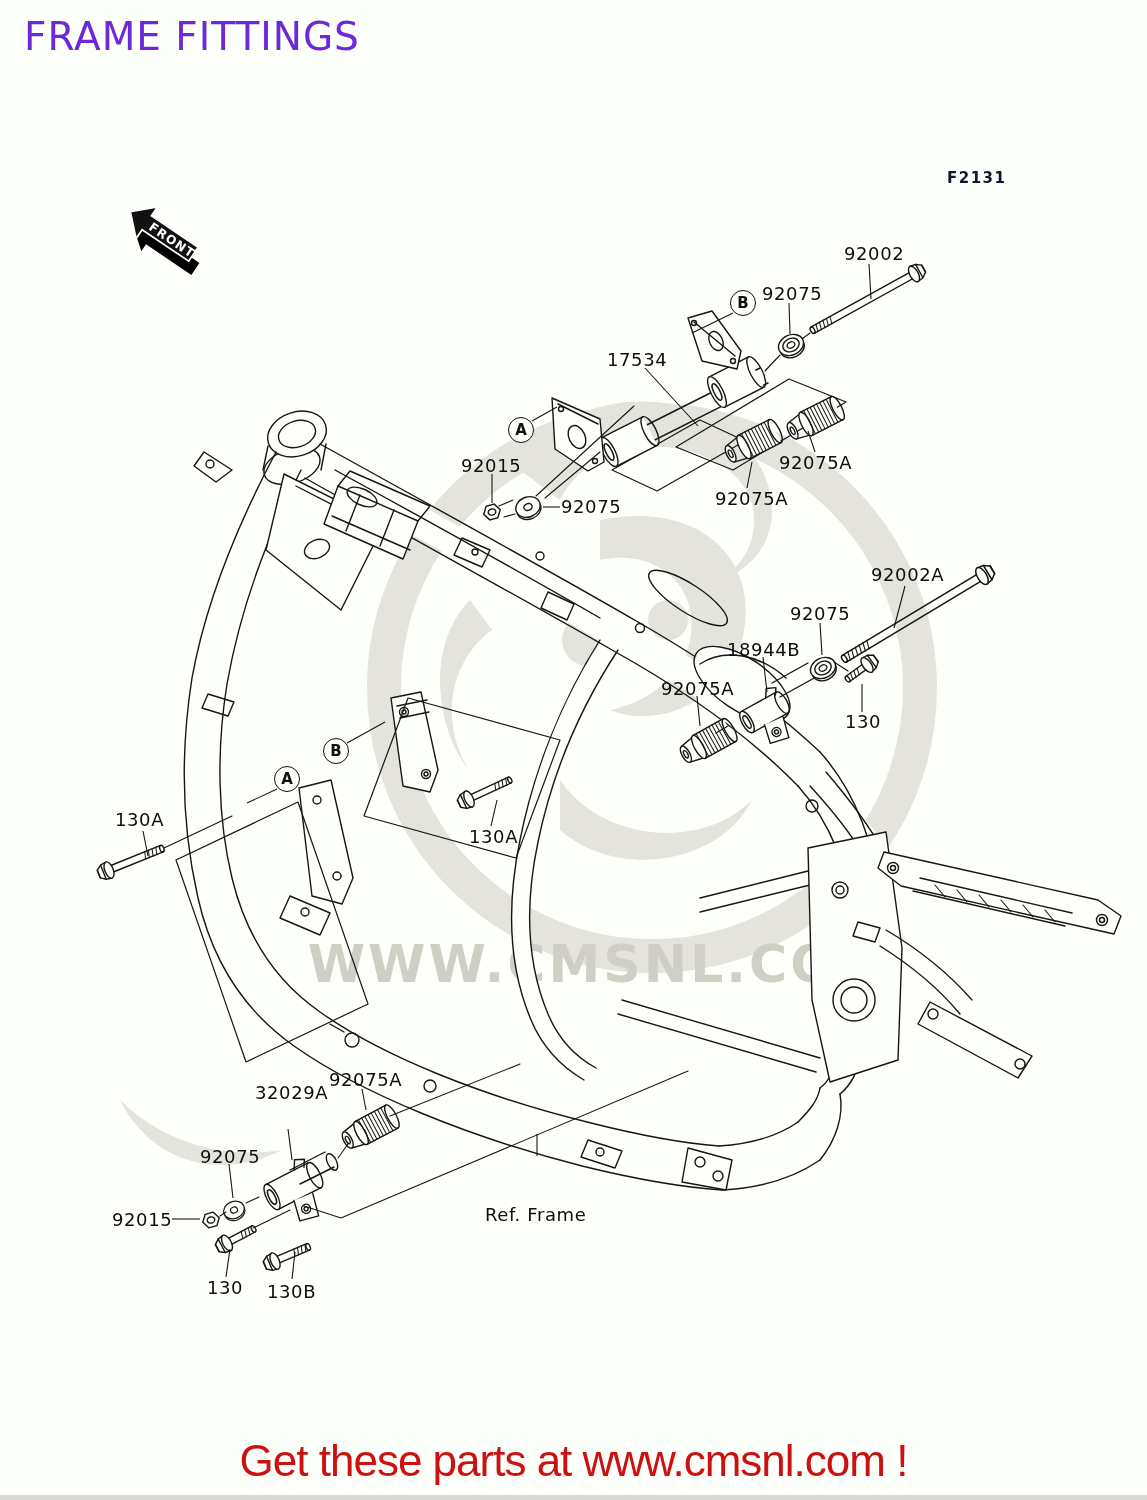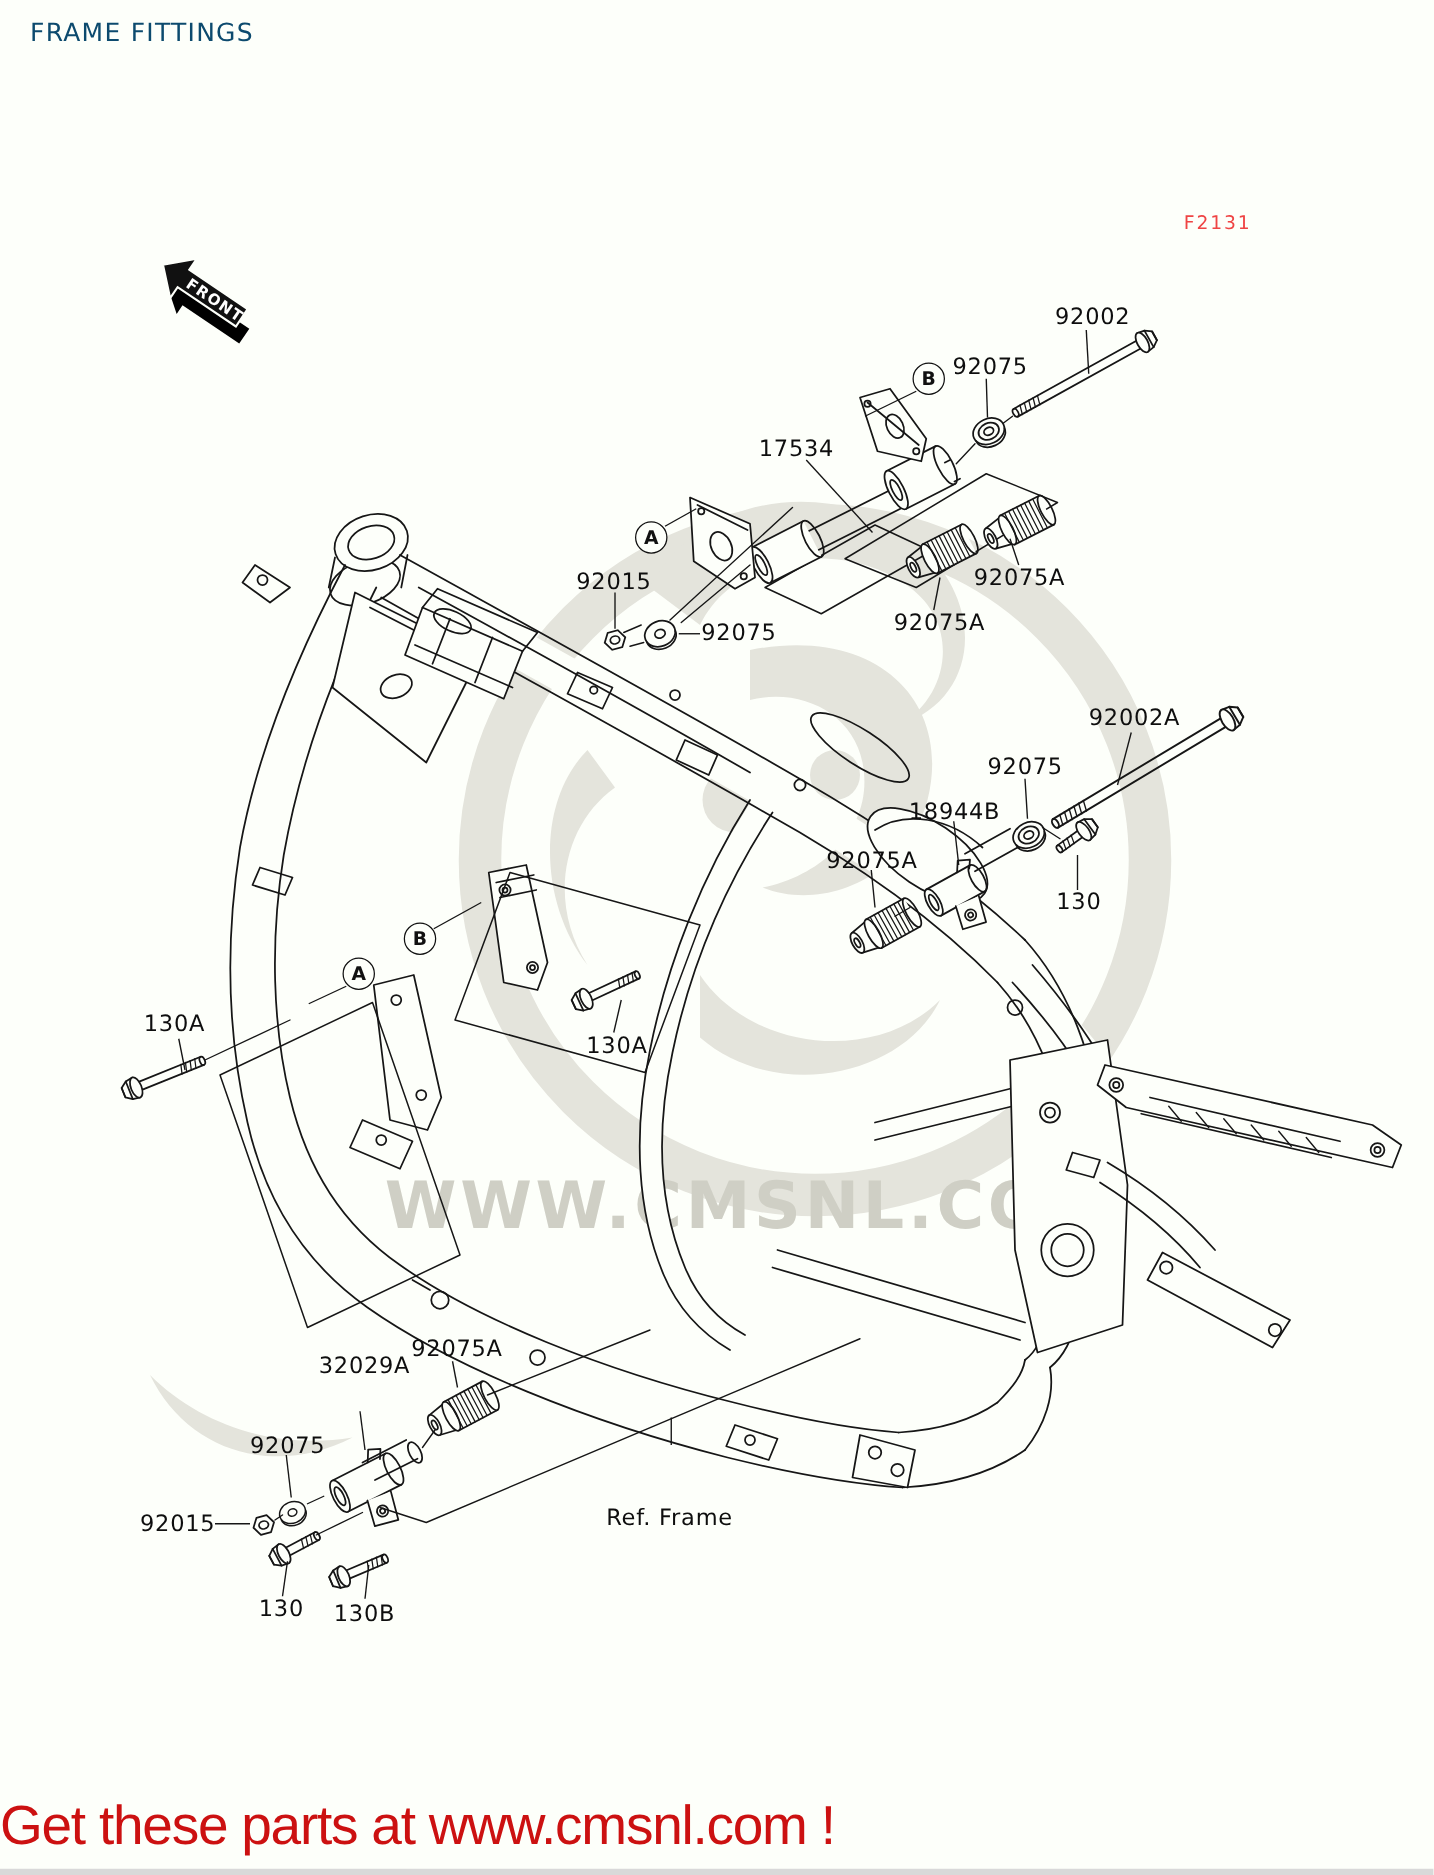--- a/index.html
+++ b/index.html
@@ -1,26 +1,26 @@
 <!DOCTYPE html>
 <html><head>
 <meta charset="utf-8">
 <style>
   html,body{margin:0;padding:0;background:#fdfffa;}
   .stage{position:relative;width:1147px;height:1500px;background:#fdfffa;overflow:hidden;
          font-family:"DejaVu Sans",sans-serif;}
-  .page-title{position:absolute;left:24px;top:14px;font-size:20px;font-weight:400;
-              color:#0c4a6e;letter-spacing:1px;font-family:"DejaVu Sans",sans-serif;text-align:right;}
-  .figcode{position:absolute;font-size:15px;font-weight:400;color:#ef4444;letter-spacing:1.5px;text-align:right;}
+  .page-title{position:absolute;left:24px;top:14px;font-size:39px;font-weight:400;
+              color:#6d28d9;letter-spacing:1px;font-family:"DejaVu Sans",sans-serif;text-align:right;}
+  .figcode{position:absolute;font-size:15px;font-weight:700;color:#0f172a;letter-spacing:1.5px;text-align:right;}
   .pl{position:absolute;font-size:18px;font-weight:400;color:#0e0e0e;letter-spacing:.6px;
       white-space:nowrap;font-family:"DejaVu Sans",sans-serif;}
   .vm{position:absolute;width:26px;height:26px;border:1.8px solid #111;border-radius:50%;
       background:#fdfffa;display:flex;align-items:center;justify-content:center;
       font-size:15px;font-weight:700;color:#111;box-sizing:border-box;}
-  .banner{position:absolute;left:0;right:0;top:1436px;text-align:left;font-size:44px;
+  .banner{position:absolute;left:0;right:0;top:1436px;text-align:center;font-size:44px;
           font-weight:400;color:#cc1111;letter-spacing:-1px;font-family:"Liberation Sans",sans-serif;}
   .bottom-strip{position:absolute;left:0;right:0;bottom:0;height:5px;background:#d9d9d9;}
   svg{position:absolute;left:0;top:0;}
 </style>
 </head>
 <body>
 
 <div class="stage">
 
   <svg width="1147" height="1500" viewBox="0 0 1147 1500">

